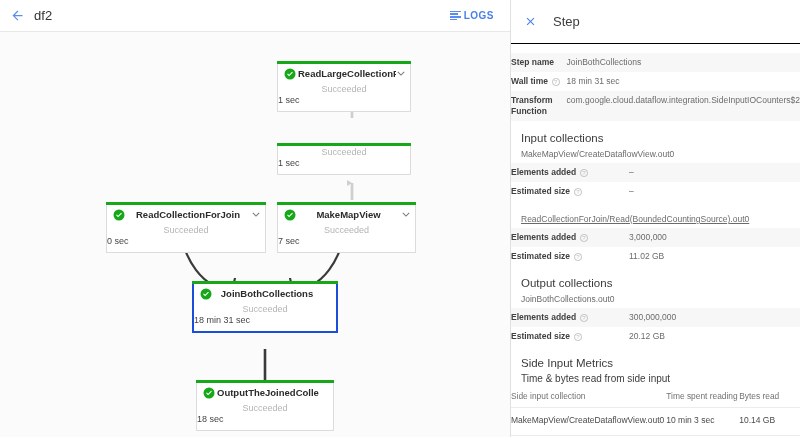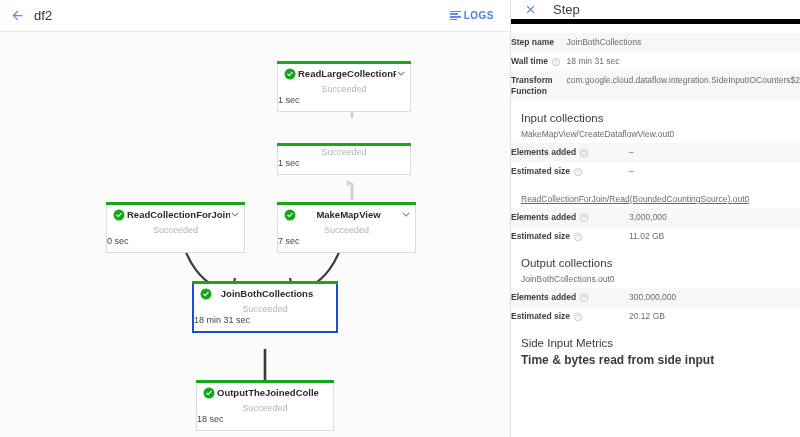--- a/index.html
+++ b/index.html
@@ -124,23 +124,23 @@
 
   
   #right-pane {
     position: relative;
     width: 290px; height: 437px;
     background: #ffffff;
     border-left: 1px solid #e0e0e0;
     overflow: hidden;
   }
   #panel-header {
-    height: 24px;
+    height: 44px;
     display: flex; align-items: center;
-    border-bottom: 5px solid #000000;
+    border-bottom: 1px solid #000000;
     padding-left: 10px;
   }
   #close-icon { width: 18px; height: 18px; cursor: pointer; display:flex; align-items:center; justify-content:center;}
   #panel-title {
     font-size: 13px; color: #3c3c3c;
     margin-left: 14px;
   }
   #panel-body { padding: 9px 0 8px 0; }
 
   table.kv { width: 100%; border-collapse: collapse; }
@@ -175,21 +175,21 @@
     border: 1px solid #c0c0c0;
     color: #c0c0c0;
     font-size: 6px; font-weight: normal;
     line-height: 6.4px; text-align: center;
     margin-left: 4px;
     position: relative; top: 0px;
     cursor: pointer;
   }
 
   .sim-title {
-    font-size: 12px; font-weight: bold; color: #3c3c3c;
+    font-size: 10px; font-weight: normal; color: #3c3c3c;
     padding: 1px 0 4px 10px;
   }
   table.sim { width: 100%; border-collapse: collapse; }
   table.sim th {
     font-size: 8.4px; font-weight: normal; color: #727272;
     text-align: left; padding: 3px 0 6px 0;
     border-bottom: 1px solid #ececec;
   }
   table.sim td {
     font-size: 8.5px; color: #4a4a4a;
@@ -269,21 +269,21 @@
         <div class="node-status">Succeeded</div>
         <div class="node-time">1 sec</div>
       </div>
 
       <div class="node" style="left:277px; top:114px; width:134px;">
         <div class="topbar-green"></div>
         <div class="node-status">Succeeded</div>
         <div class="node-time">1 sec</div>
       </div>
 
-      <div class="node" style="left:106px; top:173px; width:139px;">
+      <div class="node" style="left:106px; top:173px; width:160px;">
         <div class="topbar-green"></div>
         <div class="node-row1">
           <svg class="check-icon" viewBox="0 0 24 24">
             <circle cx="12" cy="12" r="11" fill="#17a81a"></circle>
             <path d="M10.2 16.6l-4-4 1.5-1.5 2.5 2.5 6-6 1.5 1.5z" fill="#ffffff"></path>
           </svg>
           <div class="node-title">ReadCollectionForJoin</div>
           <div class="chevron">
             <svg width="8" height="5" viewBox="0 0 10 6">
                 <path d="M1 1l4 4 4-4" stroke="#7a7a7a" stroke-width="1.3" fill="none"></path>
@@ -421,16 +421,30 @@
         </tr>
         <tr>
           <td class="k"><span>Estimated size</span><span class="help">?</span></td>
           <td class="v">20.12 GB</td>
         </tr>
       </tbody>
         </table>
 
       <div class="section-title">Side Input Metrics</div>
       <div class="sim-title">Time &amp; bytes read from side input</div>
+      <table class="sim">
+        <tbody>
+            <tr>
+          <th class="sim-c1">Side input collection</th>
+          <th class="sim-c2">Time spent reading</th>
+          <th class="sim-c3">Bytes read</th>
+        </tr>
+        <tr>
+          <td class="sim-c1">MakeMapView/CreateDataflowView.out0</td>
+          <td class="sim-c2">10 min 3 sec</td>
+          <td class="sim-c3">10.14 GB</td>
+        </tr>
+      </tbody>
+        </table>
 
     </div>
   </div>
 </div>
 
 </body></html>

